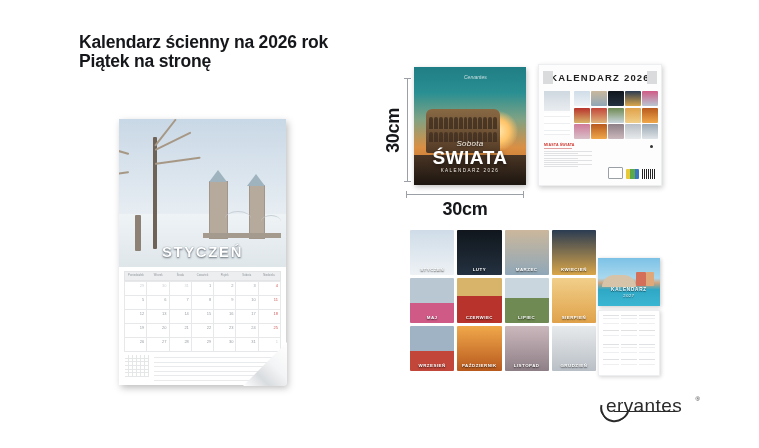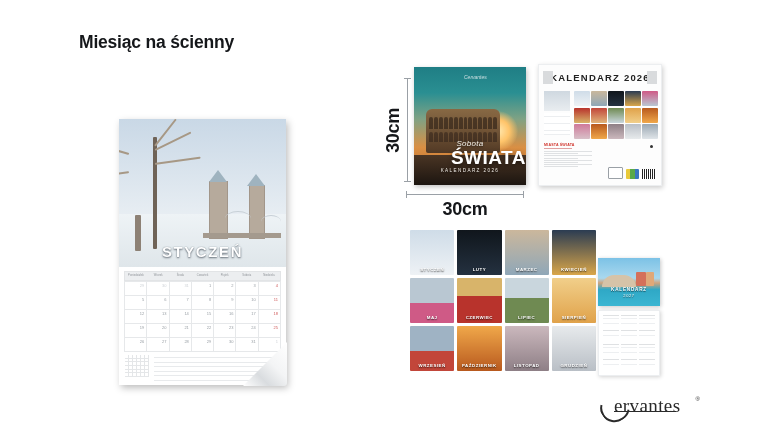--- a/index.html
+++ b/index.html
@@ -89,21 +89,21 @@
     display:grid;grid-template-columns:repeat(14,1fr);gap:1px;}
   .cv-arches i{background:#3a2a1c;border-radius:2px 2px 0 0;opacity:.75;}
   .cv-arches2{position:absolute;left:15px;top:65px;width:68px;height:10px;
     display:grid;grid-template-columns:repeat(14,1fr);gap:1px;}
   .cv-arches2 i{background:#33251a;border-radius:2px 2px 0 0;opacity:.6;}
   .cv-ground{position:absolute;left:0;right:0;bottom:0;height:30px;
     background:linear-gradient(#4a3524,#1c1510);}
   .cv-mark{position:absolute;left:50px;top:7px;font-size:5px;color:#e7eef0;opacity:.85;font-style:italic;}
   .cv-t1{position:absolute;left:0;right:0;top:72px;text-align:center;font-size:8px;
     color:#f3f0ea;font-style:italic;letter-spacing:.3px;text-shadow:0 1px 2px rgba(0,0,0,.6);}
-  .cv-t2{position:absolute;left:0;right:0;top:80px;text-align:right;font-size:19px;
+  .cv-t2{position:absolute;left:0;right:0;top:80px;text-align:center;font-size:19px;
     font-weight:bold;color:#fff;letter-spacing:.5px;text-shadow:0 2px 4px rgba(0,0,0,.55);}
   .cv-t3{position:absolute;left:0;right:0;top:101px;text-align:center;font-size:4.6px;
     color:#f0ece6;letter-spacing:1.4px;text-shadow:0 1px 2px rgba(0,0,0,.6);}
 
   
   .back{position:absolute;left:538px;top:64px;width:124px;height:122px;background:#fdfdfd;
     box-shadow:1px 2px 5px rgba(0,0,0,.2);border:1px solid #eceef0;box-sizing:border-box;}
   .bk-head{position:absolute;left:0;right:0;top:6px;height:13px;display:flex;align-items:center;justify-content:center;}
   .bk-head .tab{position:absolute;top:0;width:10px;height:13px;background:#d9dbdd;}
   .bk-head .tab.l{left:4px;} .bk-head .tab.r{right:4px;}
@@ -150,35 +150,36 @@
   .year-page{position:absolute;left:598px;top:310px;width:62px;height:66px;background:#fff;
     box-shadow:1px 1px 4px rgba(0,0,0,.18);border:1px solid #eceef0;box-sizing:border-box;
     padding:4px;display:grid;grid-template-columns:repeat(3,1fr);grid-template-rows:repeat(4,1fr);gap:2px;}
   .year-page i{background:
       repeating-linear-gradient(#fff 0 2px,#edeff1 2px 2.5px),
       repeating-linear-gradient(90deg,#fff 0 2px,#edeff1 2px 2.5px);
     border-top:1.5px solid #dfe1e3;}
 
   
   .logo{position:absolute;left:592px;top:392px;width:124px;height:32px;}
-  .logo .name{position:absolute;left:14px;top:3px;font-family:Liberation Serif, serif;
-    font-size:19px;color:#2a2a2a;letter-spacing:.4px;margin-left:8px;}
+  .logo .name{position:absolute;left:14px;top:3px;font-family:Liberation Sans, sans-serif;
+    font-size:19px;color:#2a2a2a;letter-spacing:.4px;}
   .logo .reg{position:absolute;right:16px;top:4px;font-size:6px;color:#2a2a2a;}
   .logo .swoosh{position:absolute;left:8px;top:1px;width:26px;height:25px;
     border:2px solid #2a2a2a;border-radius:50%;
     border-right-color:transparent;border-top-color:transparent;transform:rotate(-34deg);}
   .logo .bar{position:absolute;left:22px;top:19px;width:62px;height:1.4px;background:#2a2a2a;}
 </style>
 </head>
 <body>
 
 <div class="stage">
 
   <div class="headline">
-    <div class="l2">Miesiąc na ścienny</div>
+    <div class="l1">Kalendarz ścienny na 2026 rok</div>
+    <div class="l2">Piątek na stronę</div>
   </div>
 
   <div class="main-cal">
     <div class="mc-photo">
       <div class="mc-sky"></div>
       <div class="mc-snow"></div>
       <div class="tree trunk1"></div>
       <div class="tree trunk2"></div>
       <div class="branch" style="left:36px;top:30px;width:40px;transform:rotate(-26deg);"></div>
       <div class="branch" style="left:36px;top:44px;width:46px;transform:rotate(-8deg);"></div>

